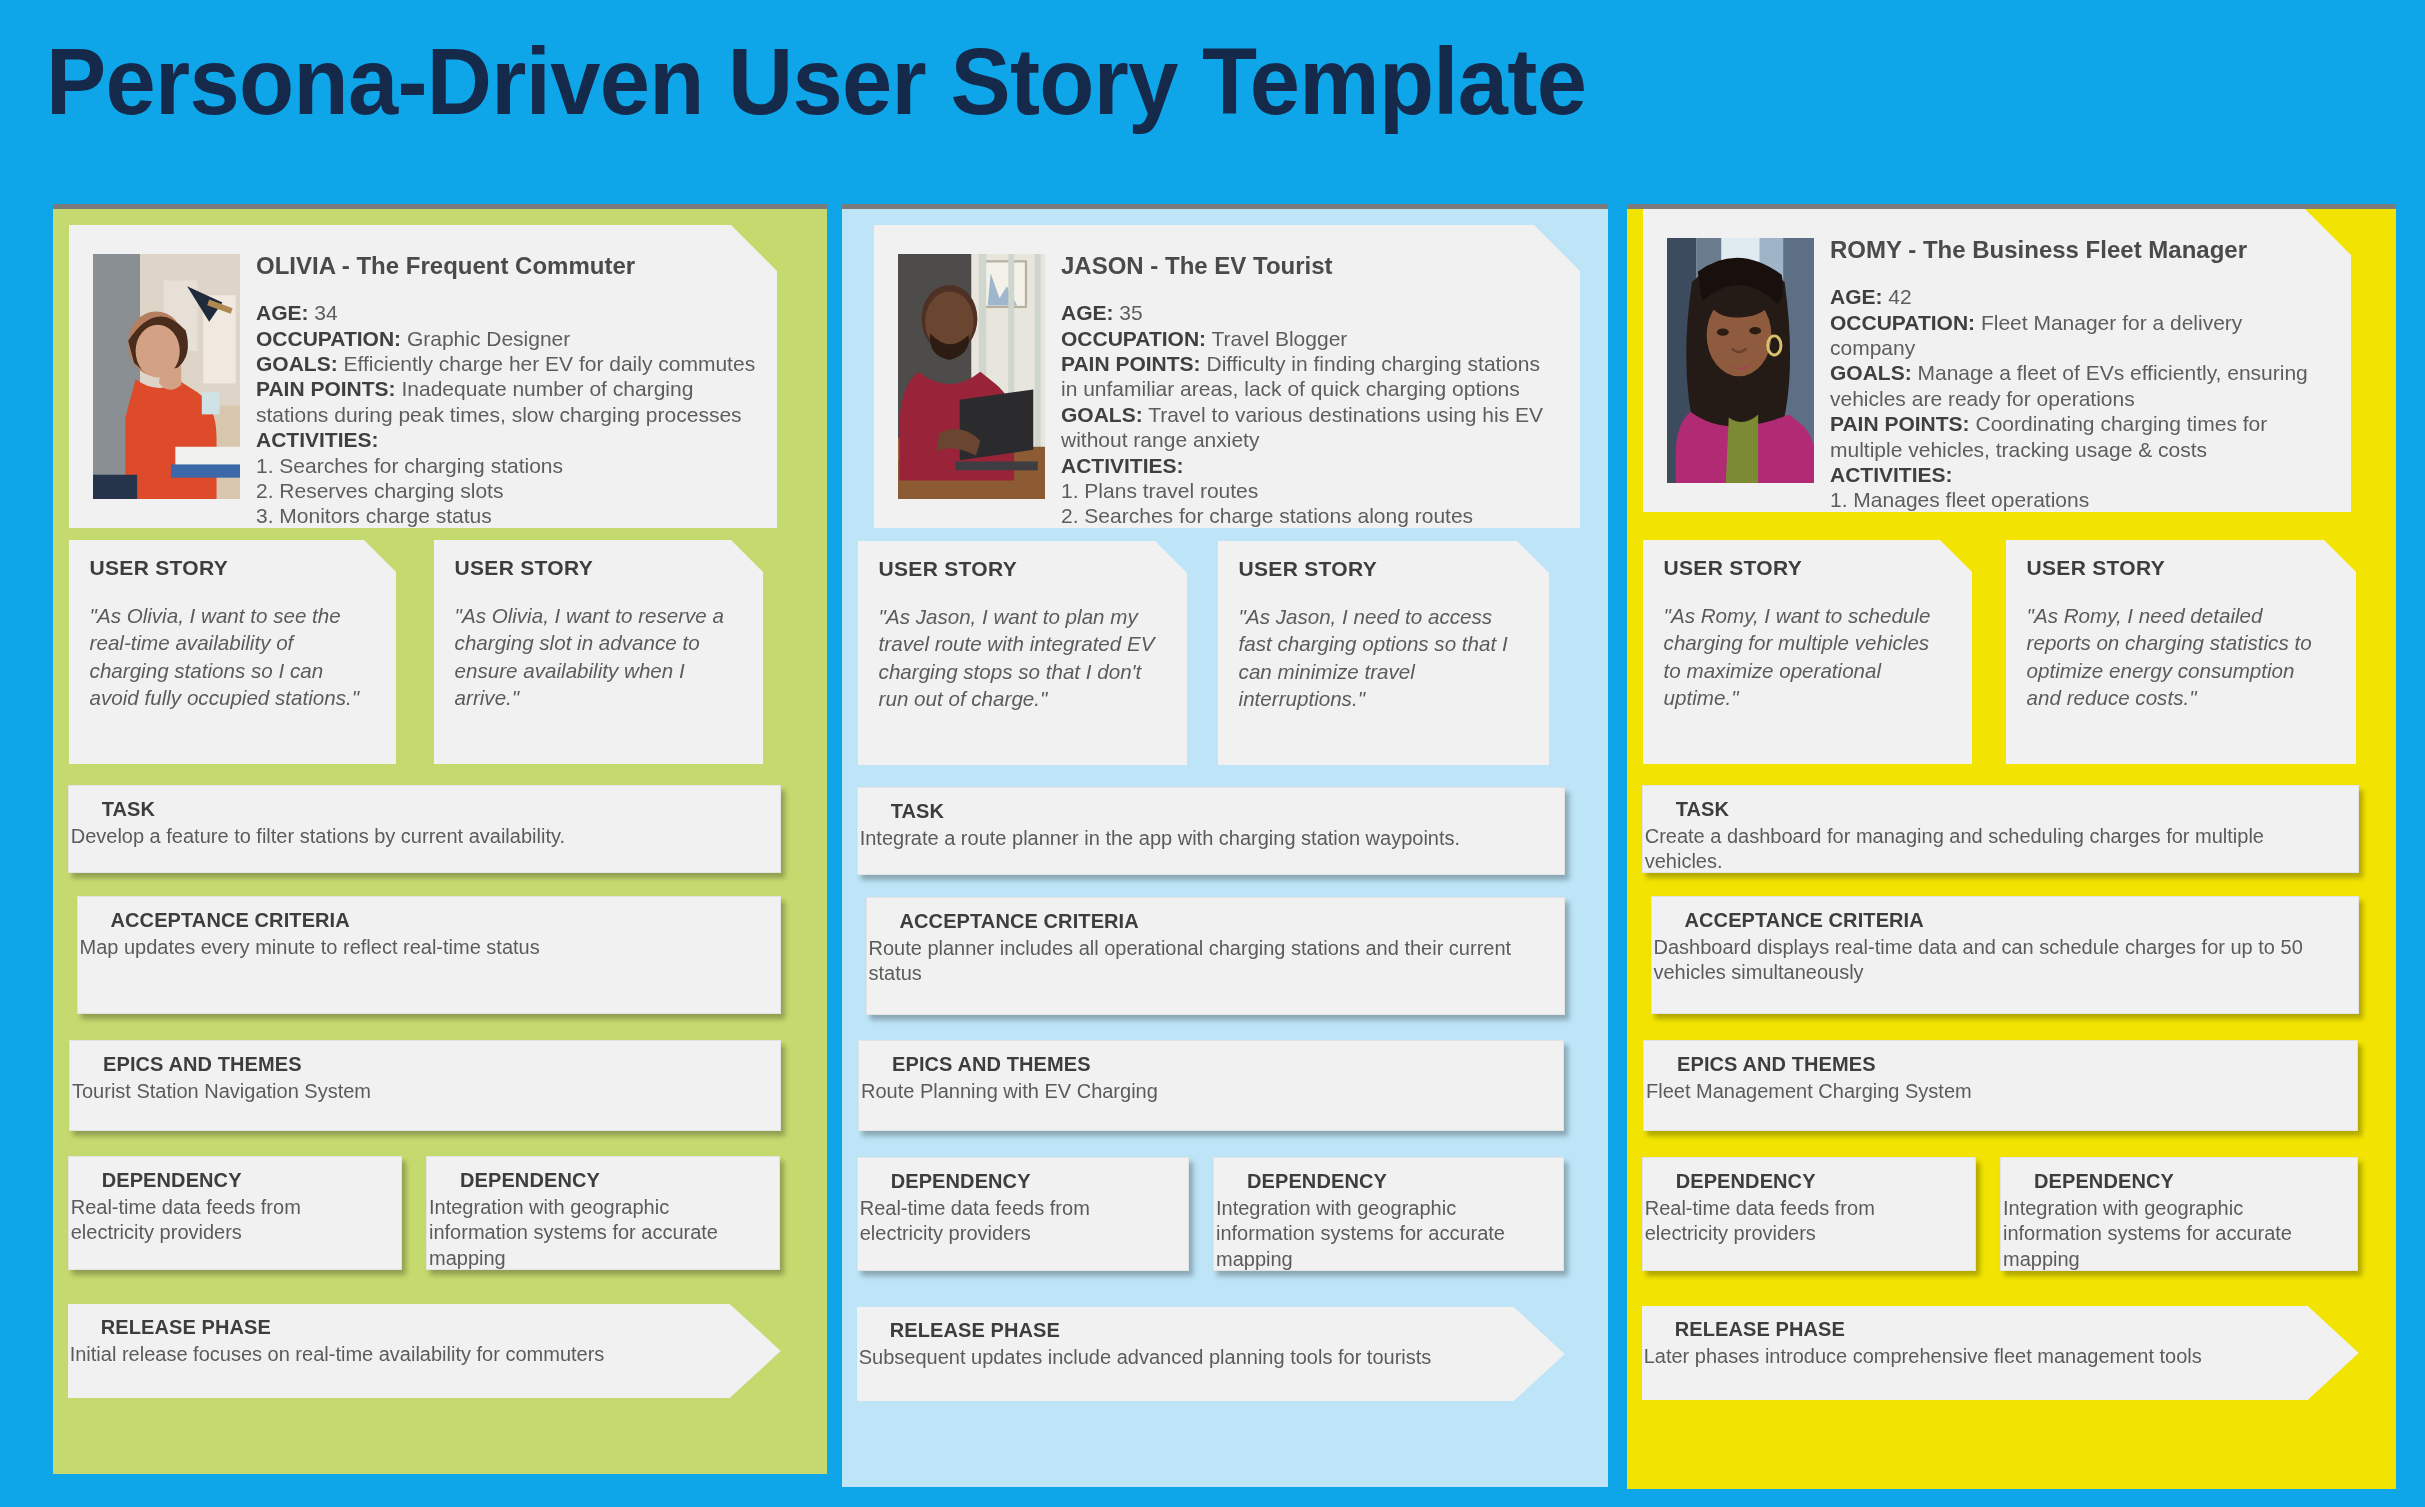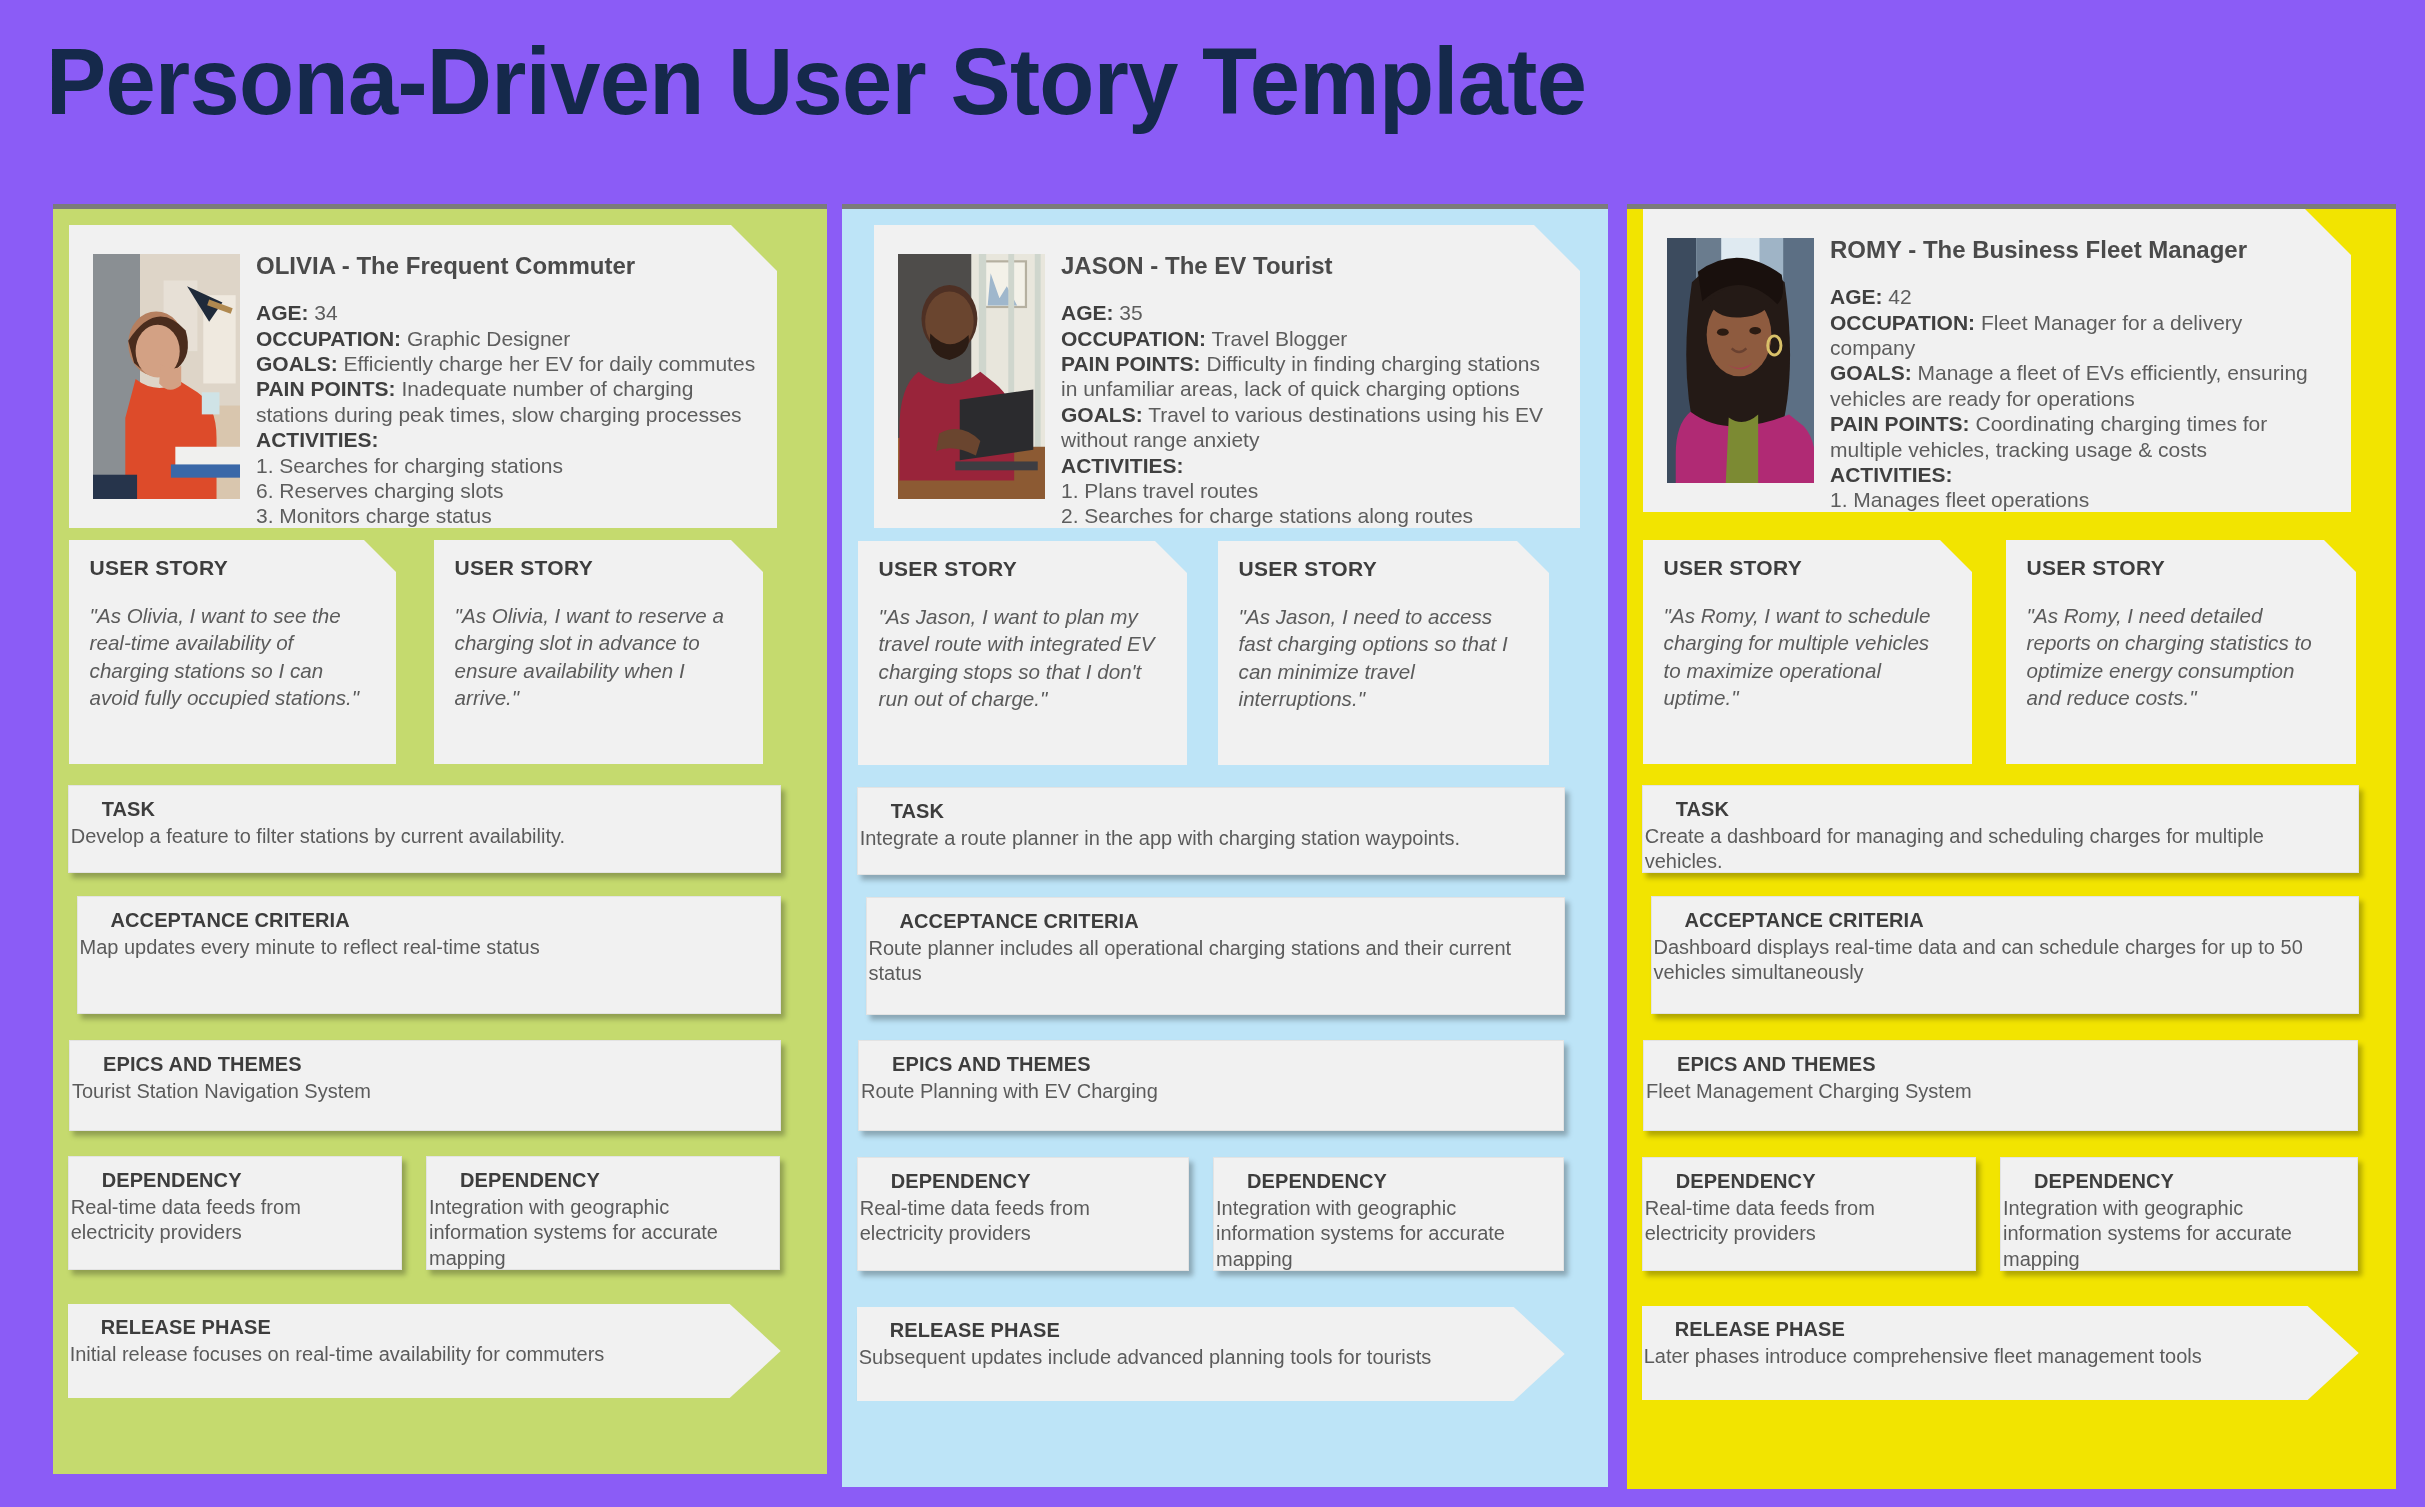--- a/index.html
+++ b/index.html
@@ -9,21 +9,21 @@
     height: 1508px;
     background: #ffffff;
     font-family: "Liberation Sans", sans-serif;
     overflow: hidden;
   }
 
   .page {
     position: relative;
     width: 2426px;
     height: 1508px;
-    background: #8b5cf6;
+    background: #0ea5e9;
   }
 
   
   .page-title {
     position: absolute;
     left: 46px;
     top: 28px;
     font-family: "Liberation Sans Narrow", "Liberation Sans", sans-serif;
     font-size: 94px;
     font-weight: bold;
@@ -210,21 +210,21 @@
         </div>
         <div class="persona-body">
           <div class="persona-name">OLIVIA - The Frequent Commuter</div>
           <div class="persona-lines">
             <div><b>AGE:</b> <span>34</span></div>
             <div><b>OCCUPATION:</b> <span>Graphic Designer</span></div>
             <div><b>GOALS:</b> <span>Efficiently charge her EV for daily commutes</span></div>
             <div><b>PAIN POINTS:</b> <span>Inadequate number of charging stations during peak times, slow charging processes</span></div>
             <div class="acts"><b>ACTIVITIES:</b></div>
             <span class="act-item">1. Searches for charging stations</span>
-            <span class="act-item">6. Reserves charging slots</span>
+            <span class="act-item">2. Reserves charging slots</span>
             <span class="act-item">3. Monitors charge status</span>
           </div>
         </div>
       </div>
 
       <div class="card folded small" style="left:16px; top:331px; width:327px; height:224px;">
         <div class="us-label">USER STORY</div>
         <div class="us-text">"As Olivia, I want to see the real-time availability of charging stations so I can avoid fully occupied stations."</div>
       </div>
 

